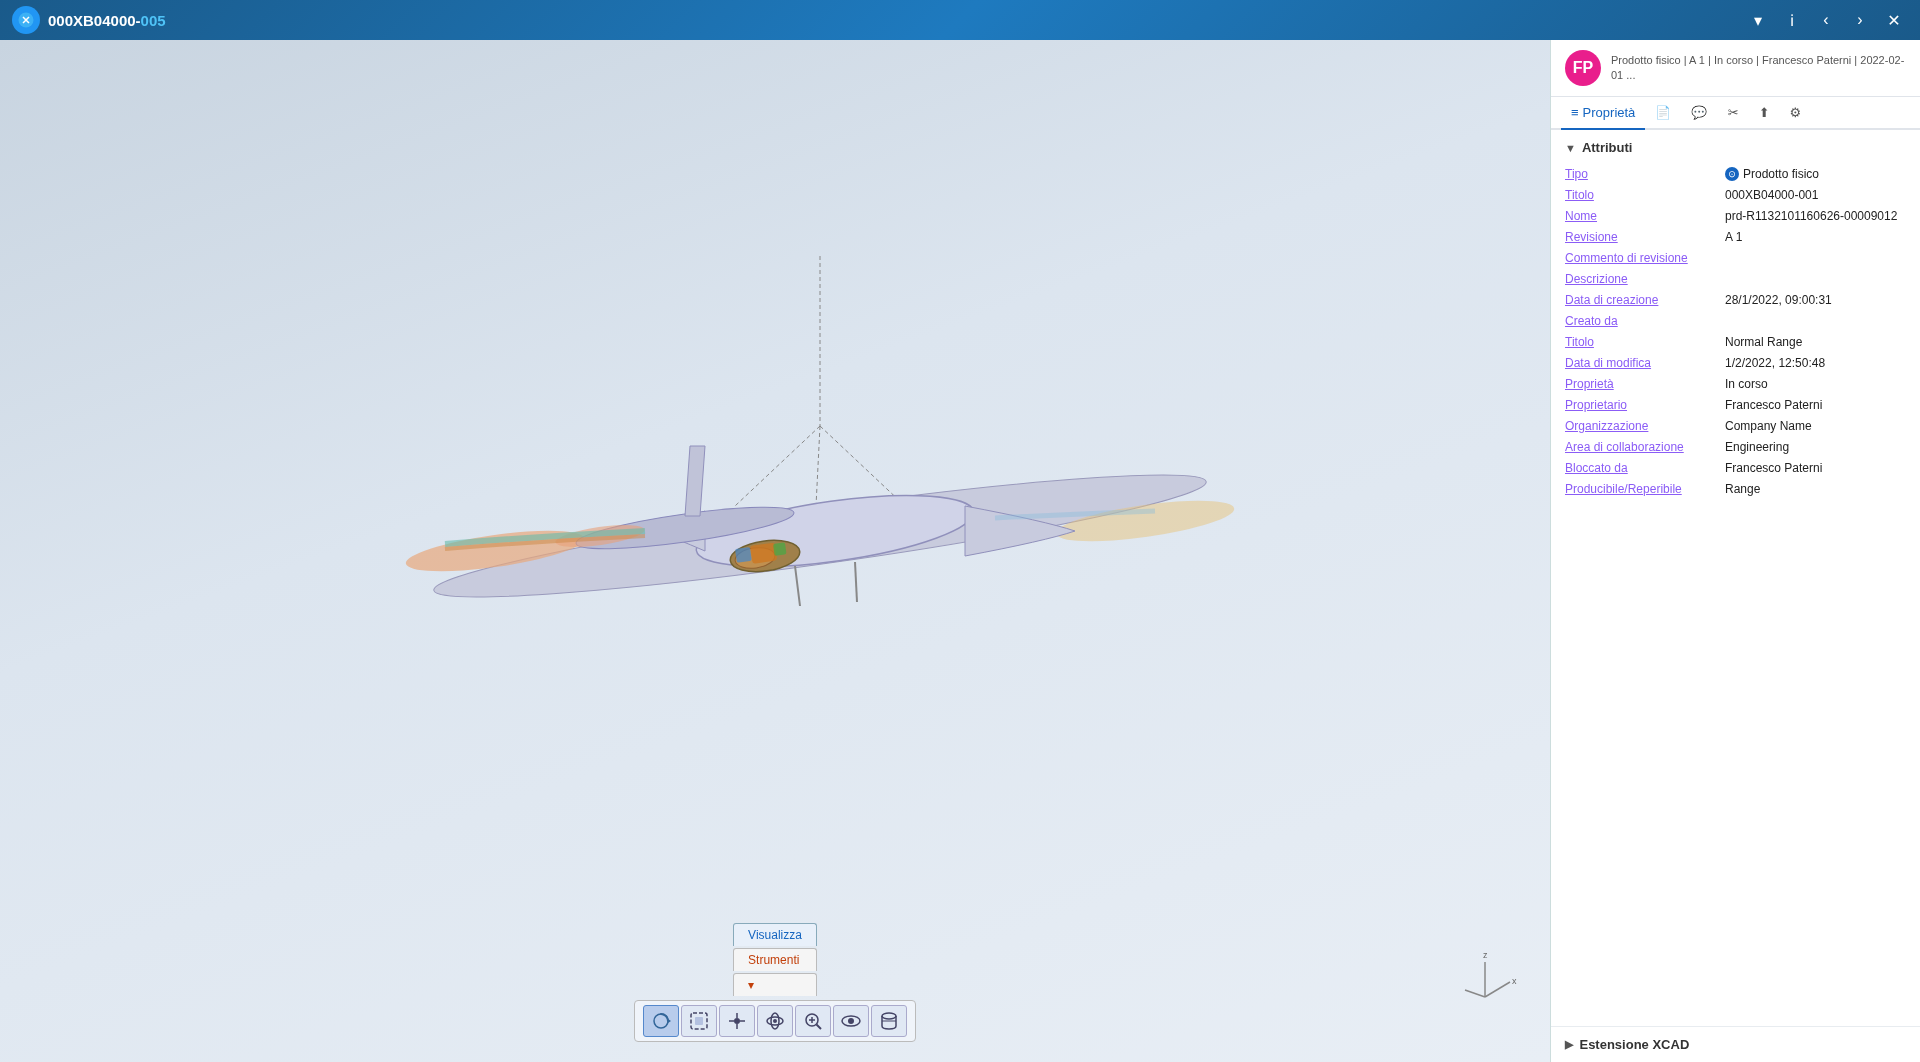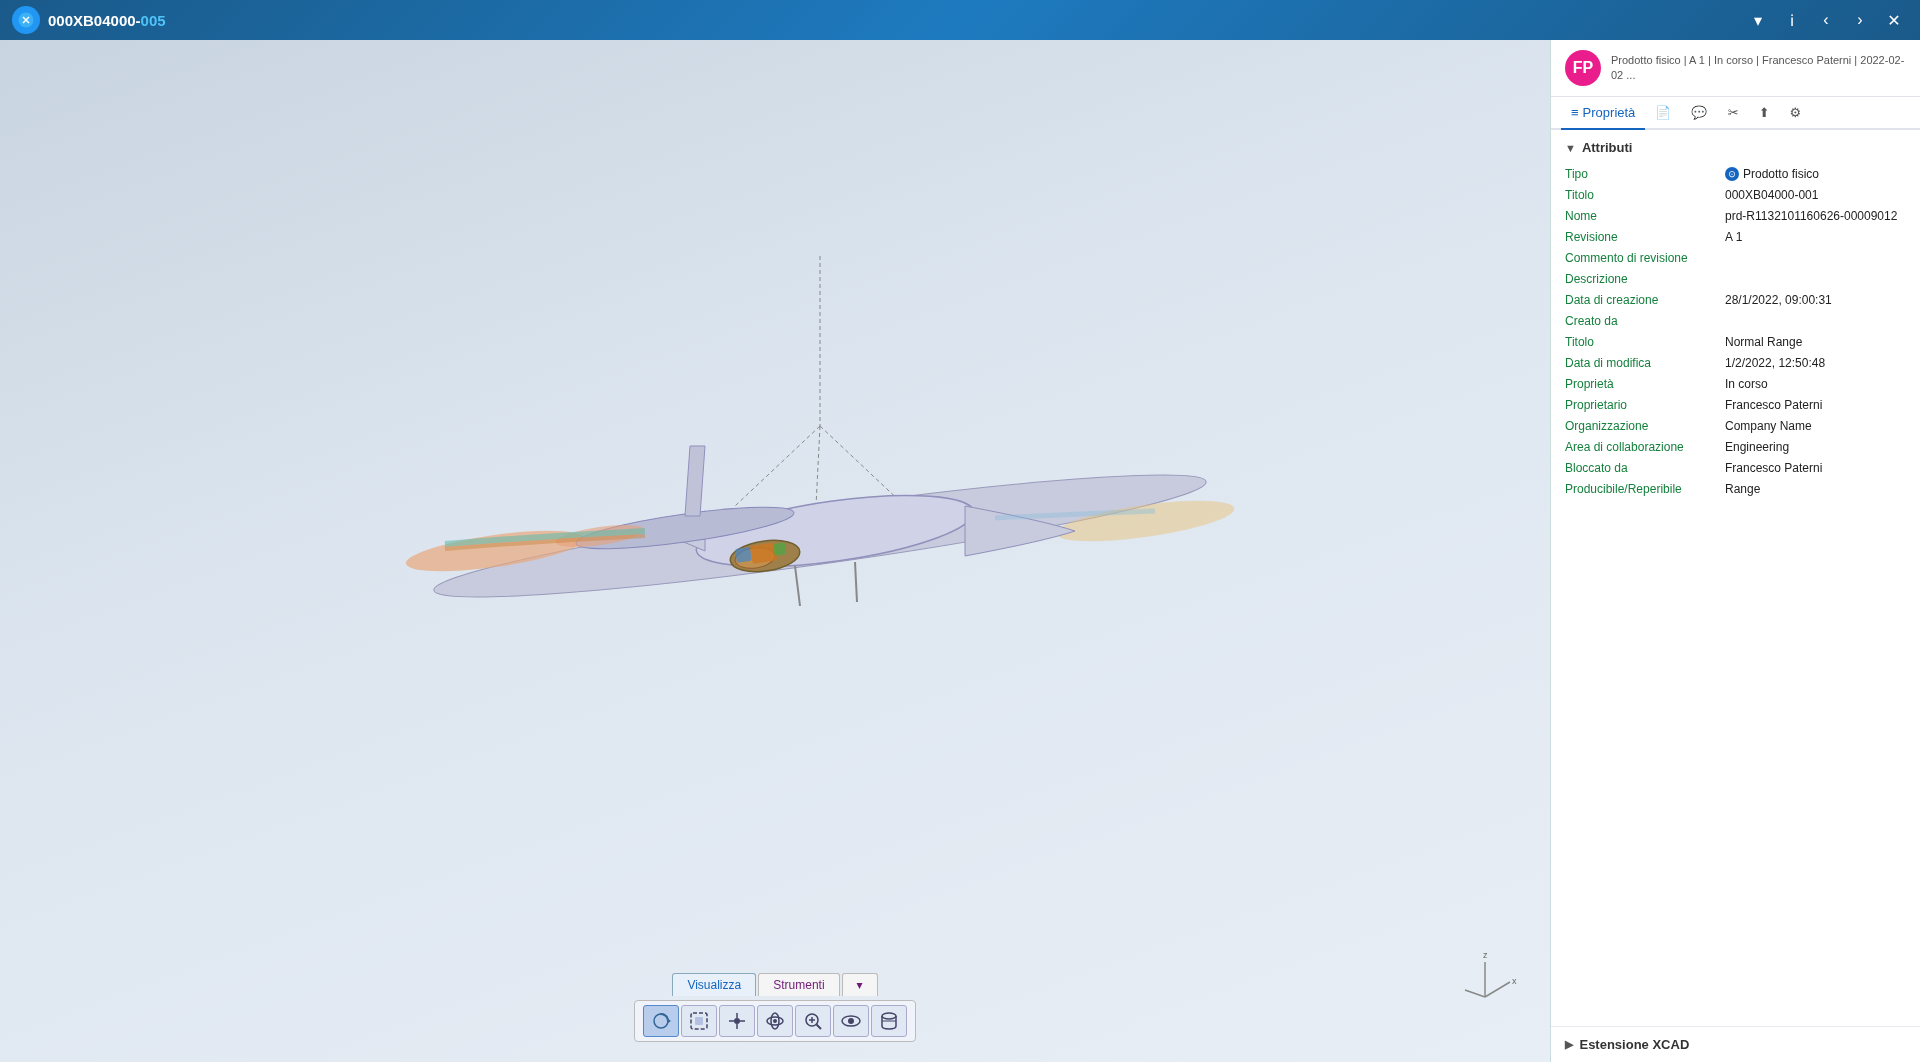--- a/index.html
+++ b/index.html
@@ -47,28 +47,28 @@
       position: absolute; bottom: 50px; right: 30px;
       width: 70px; height: 70px;
     }
 
     
     #bottom-toolbar {
       position: absolute; bottom: 20px; left: 50%; transform: translateX(-50%);
       display: flex; flex-direction: column; align-items: center; gap: 4px;
     }
     #toolbar-tabs {
-      display: flex; gap: 2px;
+      display: flex; gap: 2px; flex-direction: column;
     }
     .toolbar-tab {
       padding: 4px 14px; font-size: 12px; cursor: pointer; border-radius: 3px 3px 0 0;
       border: 1px solid #bbb; border-bottom: none;
     }
     .toolbar-tab.active { background: #e8f0fa; color: #1565c0; border-color: #8ab; }
-    .toolbar-tab.inactive { background: #f5f5f5; color: #701a75; }
+    .toolbar-tab.inactive { background: #f5f5f5; color: #c2410c; }
     #toolbar-icons {
       background: #f0f4fa; border: 1px solid #bbb; border-radius: 4px;
       display: flex; gap: 2px; padding: 4px 8px; align-items: center;
     }
     .tool-icon {
       width: 36px; height: 32px; background: #e0e8f4; border: 1px solid #aac;
       border-radius: 3px; cursor: pointer; display: flex; align-items: center;
       justify-content: center; font-size: 16px;
     }
     .tool-icon.active { background: #b8ccec; border-color: #5588cc; }
@@ -112,21 +112,21 @@
       display: flex; align-items: center; gap: 6px;
       font-size: 13px; font-weight: bold; color: #333; margin-bottom: 12px;
       cursor: pointer;
     }
     .section-header .chevron { font-size: 11px; color: #555; }
 
     .attr-row {
       display: flex; margin-bottom: 7px; font-size: 12px;
     }
     .attr-label {
-      width: 160px; color: #15803d; font-weight: 500; flex-shrink: 0;
+      width: 160px; color: #8b5cf6; font-weight: 500; flex-shrink: 0; text-decoration: underline;
     }
     .attr-value {
       color: #222; flex: 1; word-break: break-all;
     }
     .attr-value.with-icon { display: flex; align-items: center; gap: 4px; }
     .type-icon {
       width: 14px; height: 14px; background: #1565c0; border-radius: 50%;
       display: inline-flex; align-items: center; justify-content: center;
       font-size: 9px; color: #fff; flex-shrink: 0;
     }
@@ -277,21 +277,21 @@
         </svg>
       </div>
     </div>
   </div>
 </div>
 
 <div id="right-panel">
 
   <div id="panel-header">
     <div id="avatar">FP</div>
-    <div id="panel-subtitle">Prodotto fisico | A 1 | In corso | Francesco Paterni | 2022-02-02 ...</div>
+    <div id="panel-subtitle">Prodotto fisico | A 1 | In corso | Francesco Paterni | 2022-02-01 ...</div>
   </div>
 
   <div id="panel-tabs">
     <div class="panel-tab active">
       <span>≡</span>
       <span>Proprietà</span>
     </div>
     <div class="panel-tab">
       <span>📄</span>
     </div>

